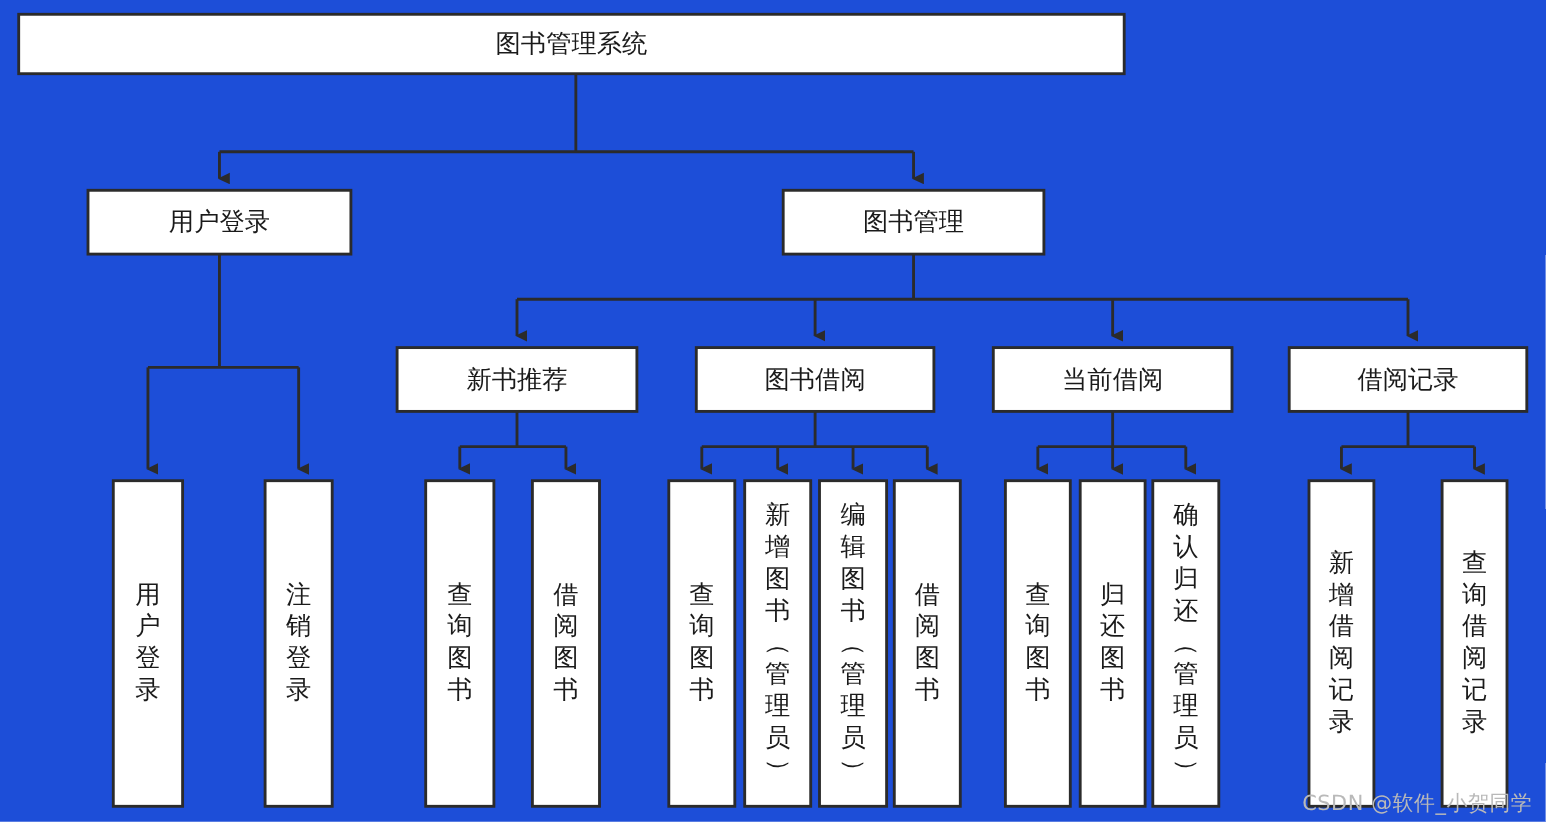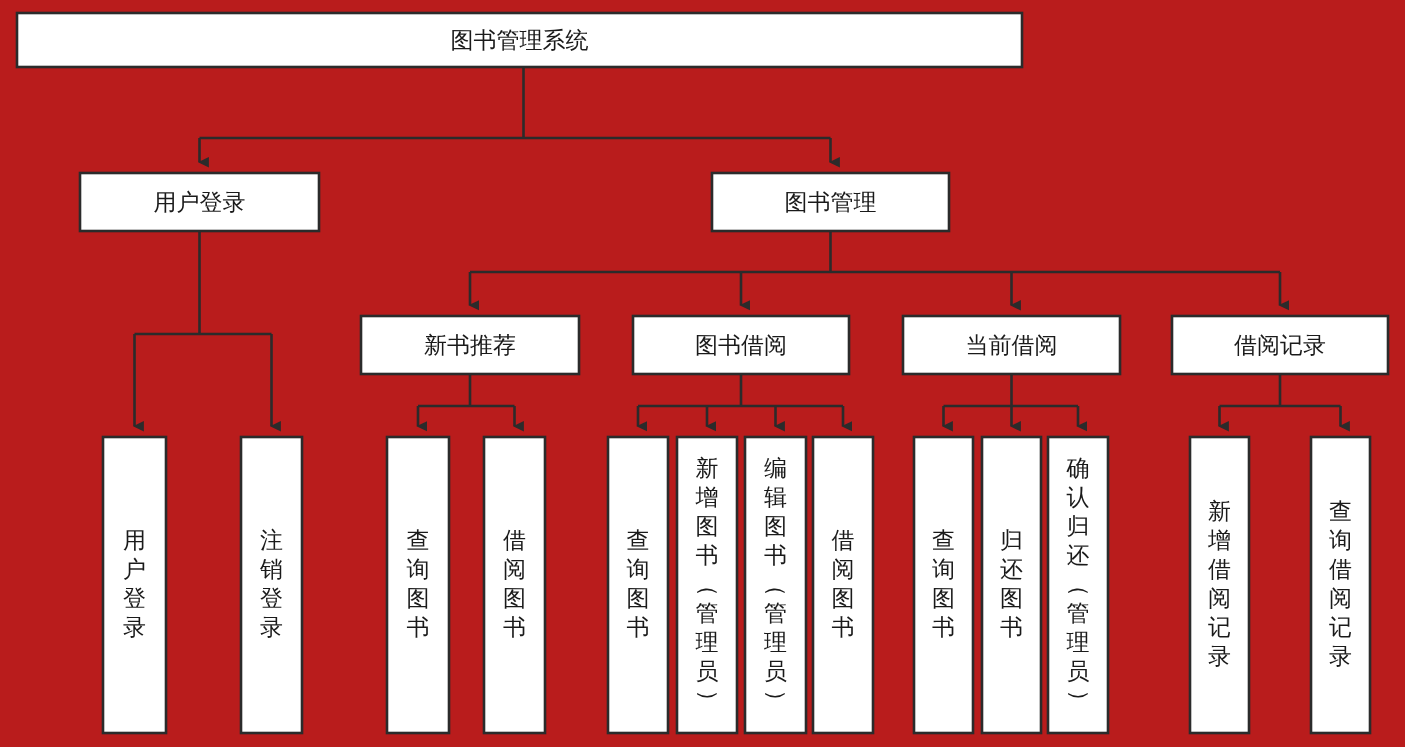--- a/index.html
+++ b/index.html
@@ -10,21 +10,21 @@
   body {
     width: 1405px;
     height: 747px;
     overflow: hidden;
     font-family: "DejaVu Sans", "Liberation Sans", sans-serif;
   }
   #diagram-root {
     position: relative;
     width: 1405px;
     height: 747px;
-    background: #b91c1c;
+    background: #1d4ed8;
   }
   svg#diagram-svg {
     position: absolute;
     left: 0;
     top: 0;
     width: 1405px;
     height: 747px;
     display: block;
   }
   .node-box {
@@ -251,13 +251,14 @@
           <text x="1340.5" y="512.5" class="node-label-v-char">查</text>
           <text x="1340.5" y="541.5" class="node-label-v-char">询</text>
           <text x="1340.5" y="570.5" class="node-label-v-char">借</text>
           <text x="1340.5" y="599.5" class="node-label-v-char">阅</text>
           <text x="1340.5" y="628.5" class="node-label-v-char">记</text>
           <text x="1340.5" y="657.5" class="node-label-v-char">录</text>
         </g>
       </g>
   </svg>
 
+  <div class="watermark">CSDN @软件_小贺同学</div>
 </div>
 
 </body></html>

